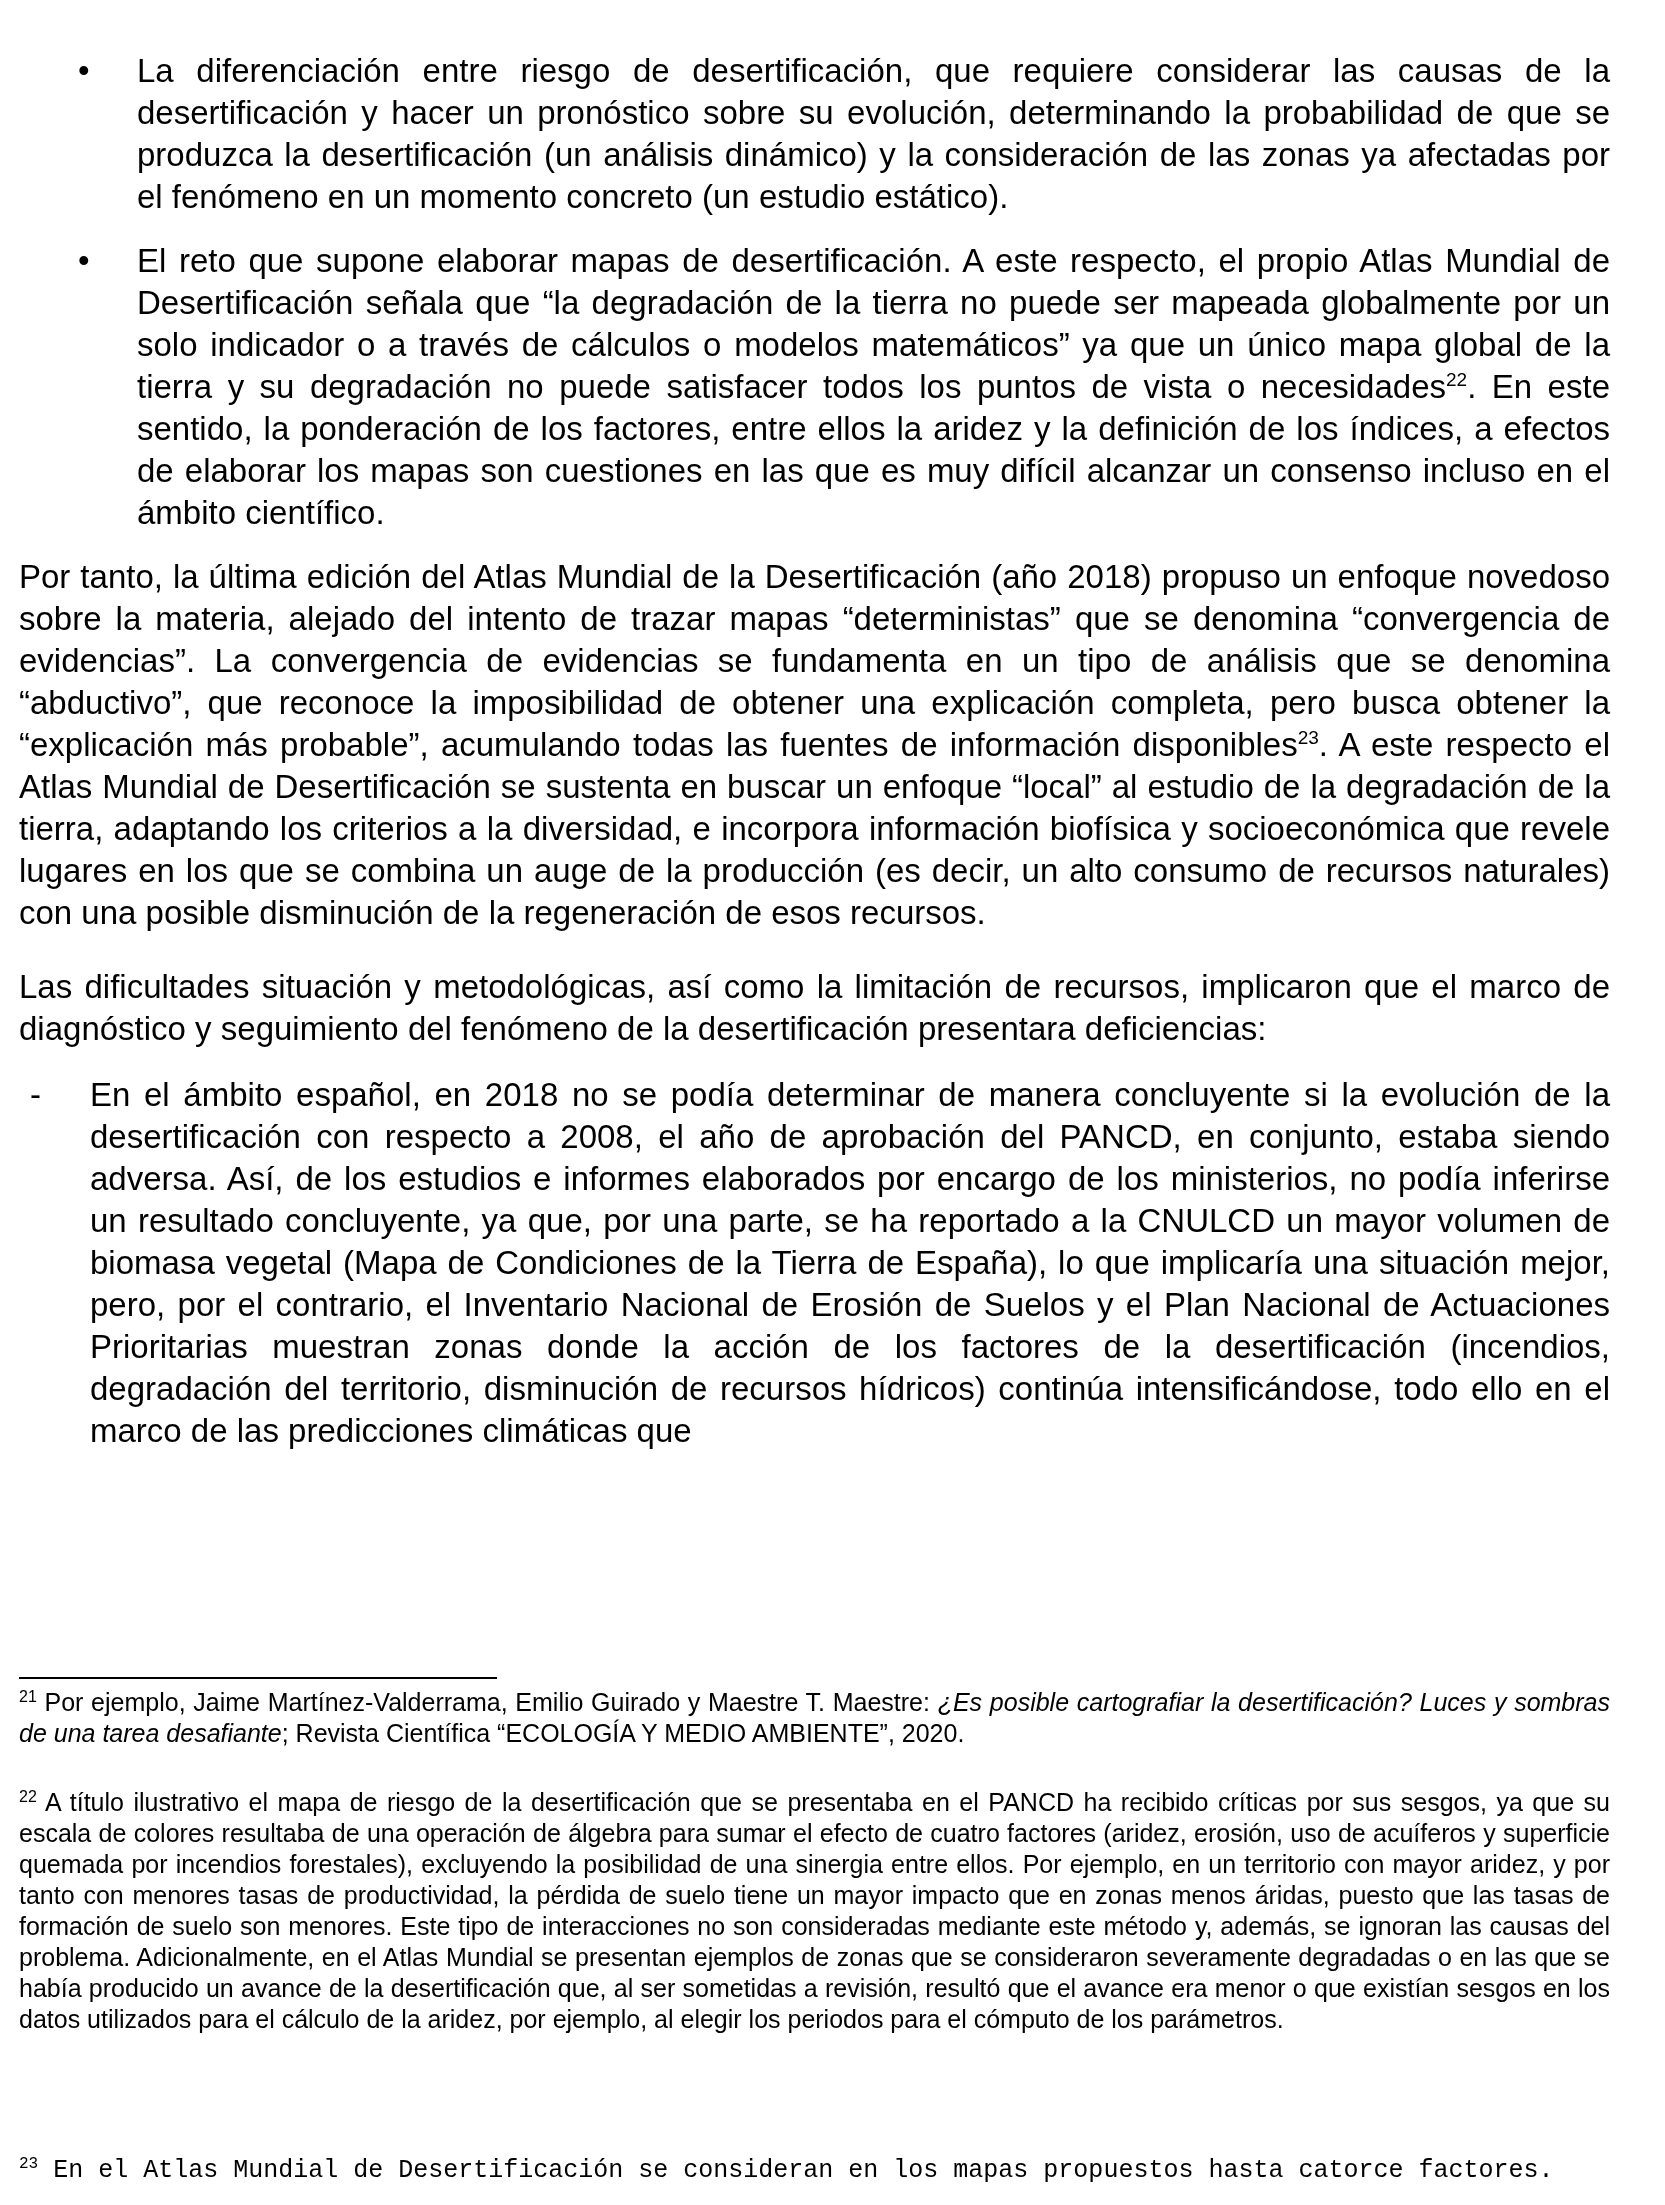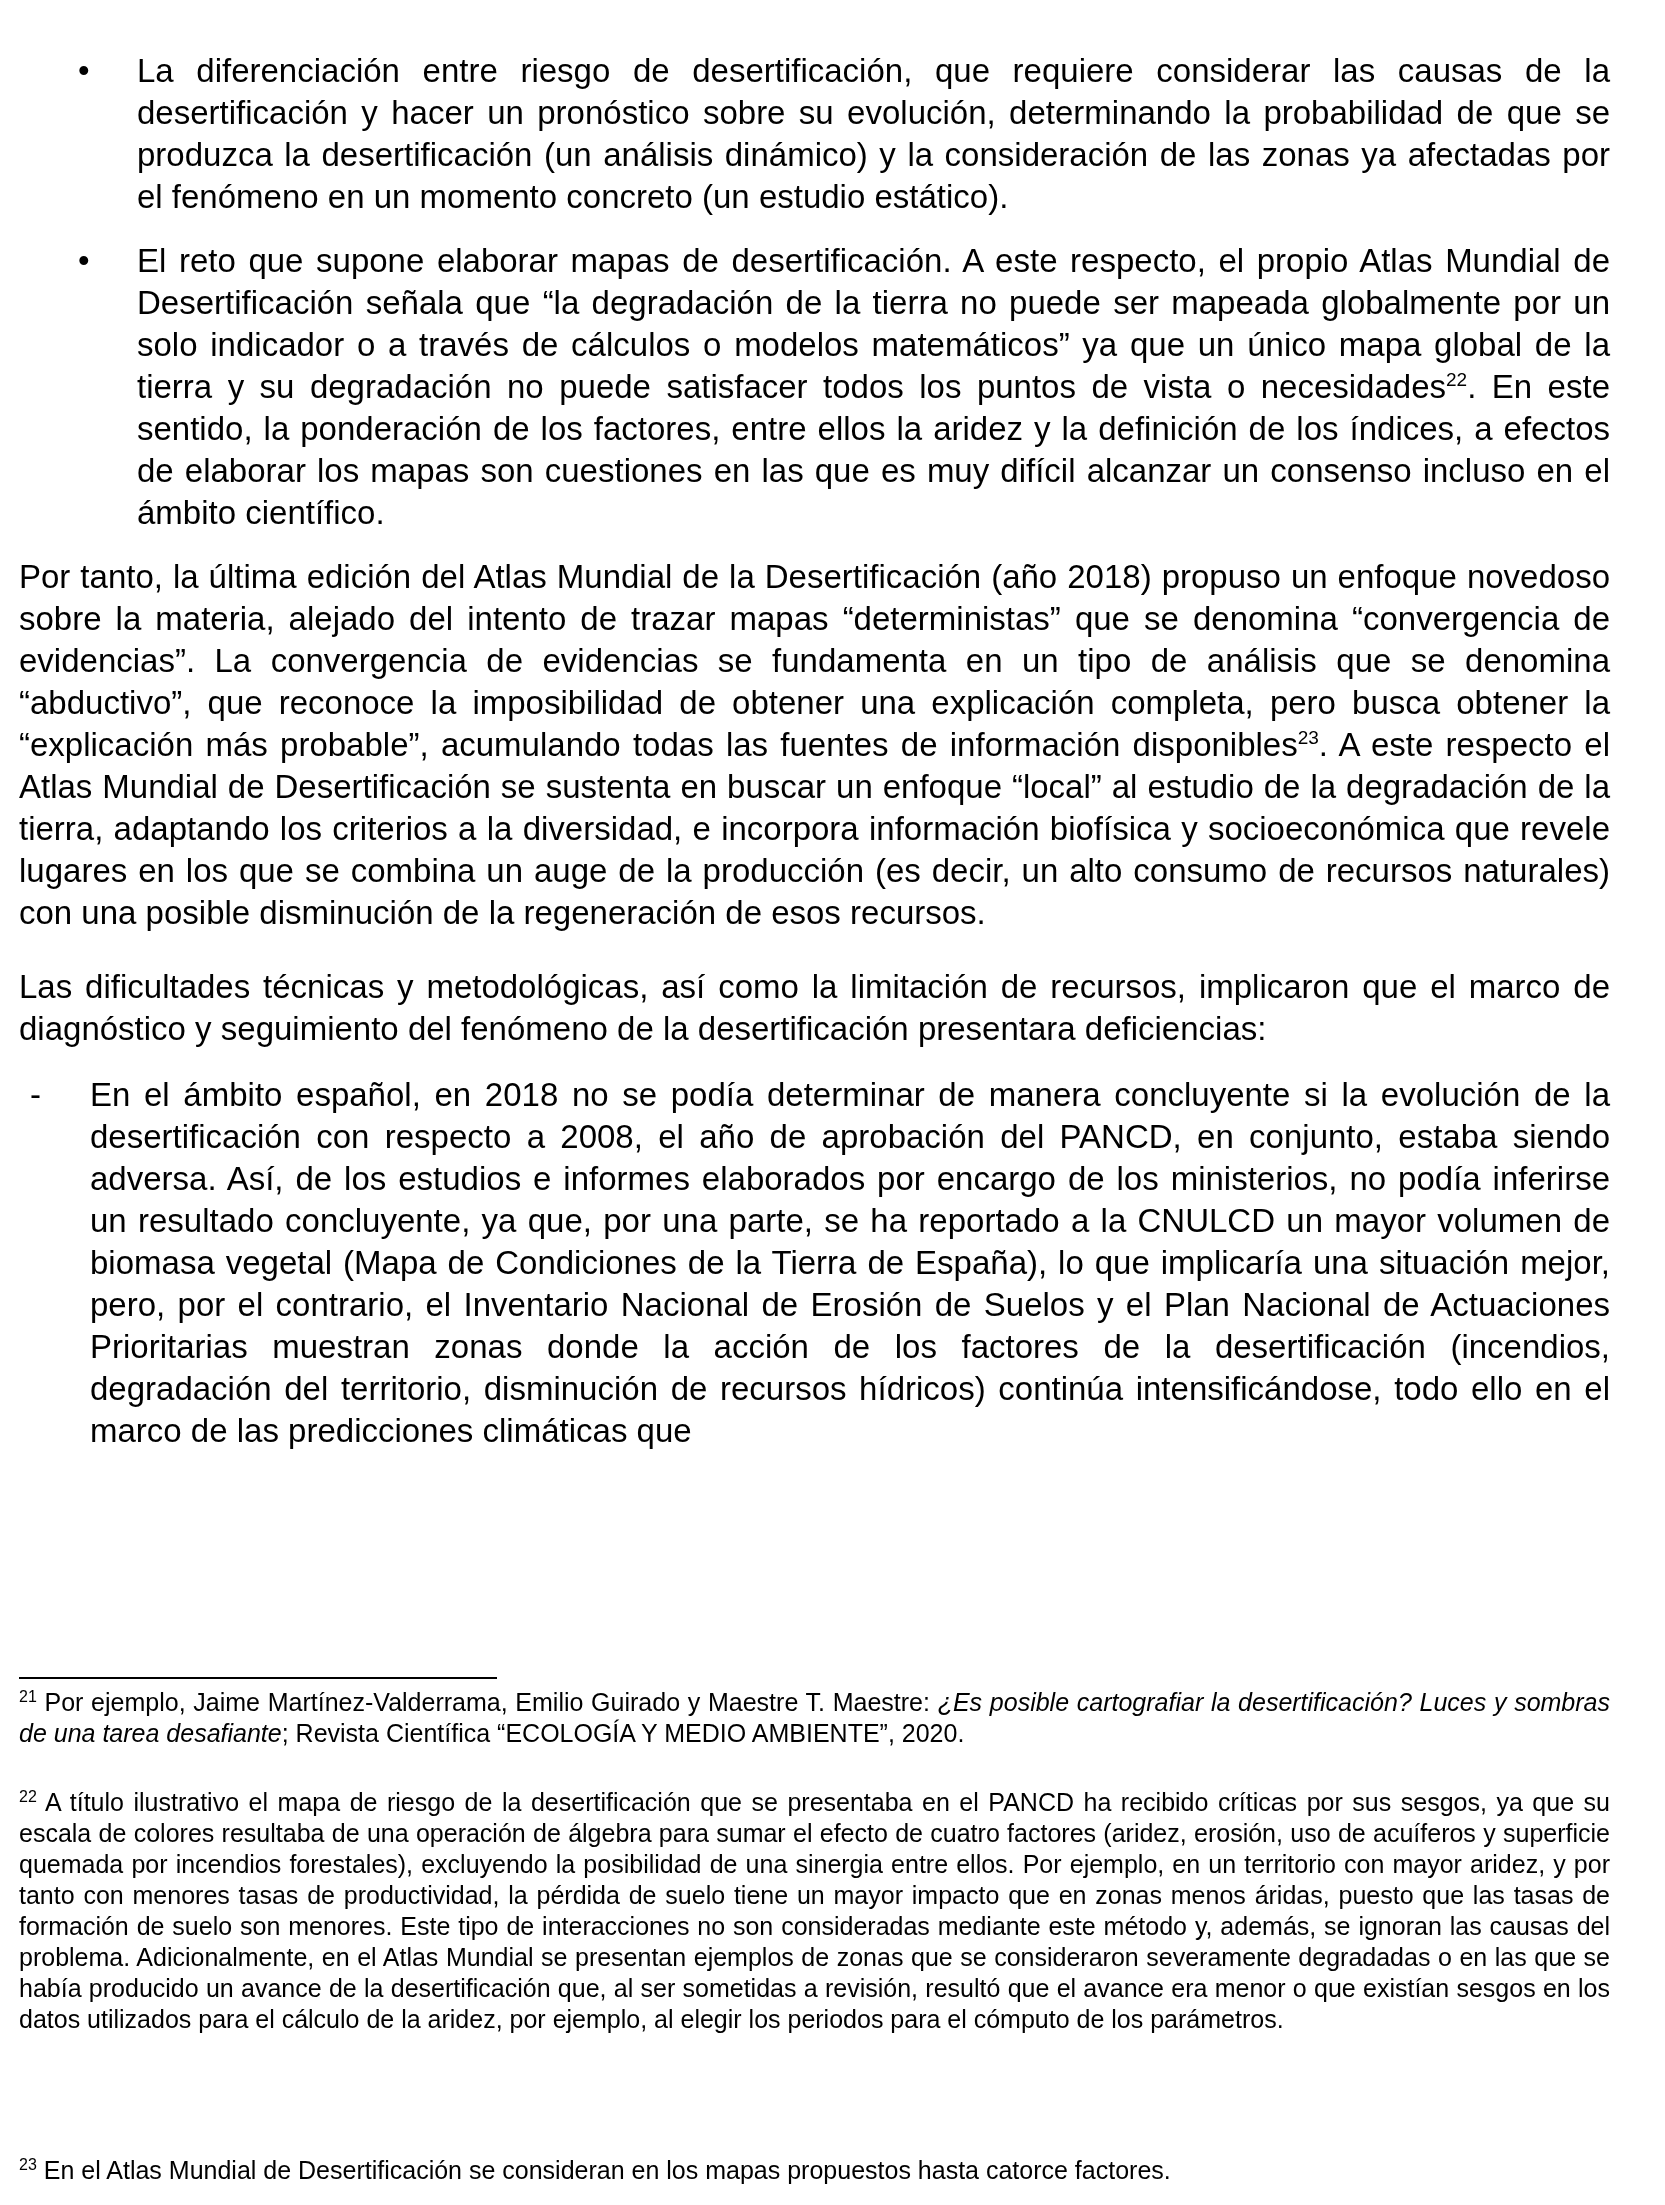--- a/index.html
+++ b/index.html
@@ -25,27 +25,27 @@
 <div class="page">
 
   <ul class="bullets">
     <li><span class="mark">•</span><span>La diferenciación entre riesgo de desertificación, que requiere considerar las causas de la desertificación y hacer un pronóstico sobre su evolución, determinando la probabilidad de que se produzca la desertificación (un análisis dinámico) y la consideración de las zonas ya afectadas por el fenómeno en un momento concreto (un estudio estático).</span></li>
     <li><span class="mark">•</span><span>El reto que supone elaborar mapas de desertificación. A este respecto, el propio Atlas Mundial de Desertificación señala que “la degradación de la tierra no puede ser mapeada globalmente por un solo indicador o a través de cálculos o modelos matemáticos” ya que un único mapa global de la tierra y su degradación no puede satisfacer todos los puntos de vista o necesidades</span><sup style="font-size:19px;line-height:0;">22</sup><span>. En este sentido, la ponderación de los factores, entre ellos la aridez y la definición de los índices, a efectos de elaborar los mapas son cuestiones en las que es muy difícil alcanzar un consenso incluso en el ámbito científico.</span></li>
   </ul>
 
   <p class="p" style="margin-top:9.6px;"><span>Por tanto, la última edición del Atlas Mundial de la Desertificación (año 2018) propuso un enfoque novedoso sobre la materia, alejado del intento de trazar mapas “deterministas” que se denomina “convergencia de evidencias”. La convergencia de evidencias se fundamenta en un tipo de análisis que se denomina “abductivo”, que reconoce la imposibilidad de obtener una explicación completa, pero busca obtener la “explicación más probable”, acumulando todas las fuentes de información disponibles</span><sup>23</sup><span>. A este respecto el Atlas Mundial de Desertificación se sustenta en buscar un enfoque “local” al estudio de la degradación de la tierra, adaptando los criterios a la diversidad, e incorpora información biofísica y socioeconómica que revele lugares en los que se combina un auge de la producción (es decir, un alto consumo de recursos naturales) con una posible disminución de la regeneración de esos recursos.</span></p>
 
   <div class="gap"></div>
-  <p class="p">Las dificultades técnicas y metodológicas, así como la limitación de recursos, implicaron que el marco de diagnóstico y seguimiento del fenómeno de la desertificación presentara deficiencias:</p>
+  <p class="p">Las dificultades situación y metodológicas, así como la limitación de recursos, implicaron que el marco de diagnóstico y seguimiento del fenómeno de la desertificación presentara deficiencias:</p>
 
   <ul class="dashes">
     <li><span class="mark">-</span><span>En el ámbito español, en 2018 no se podía determinar de manera concluyente si la evolución de la desertificación con respecto a 2008, el año de aprobación del PANCD, en conjunto, estaba siendo adversa. Así, de los estudios e informes elaborados por encargo de los ministerios, no podía inferirse un resultado concluyente, ya que, por una parte, se ha reportado a la CNULCD un mayor volumen de biomasa vegetal (Mapa de Condiciones de la Tierra de España), lo que implicaría una situación mejor, pero, por el contrario, el Inventario Nacional de Erosión de Suelos y el Plan Nacional de Actuaciones Prioritarias muestran zonas donde la acción de los factores de la desertificación (incendios, degradación del territorio, disminución de recursos hídricos) continúa intensificándose, todo ello en el marco de las predicciones climáticas que</span></li>
   </ul>
 </div>
 
 <div class="rule"></div>
 
 <p class="fn" style="top:1687px;"><sup>21</sup><span> Por ejemplo, Jaime Martínez-Valderrama, Emilio Guirado y Maestre T. Maestre: </span><i>¿Es posible cartografiar la desertificación? Luces y sombras de una tarea desafiante</i><span>; Revista Científica “ECOLOGÍA Y MEDIO AMBIENTE”, 2020.</span></p>
 
 <p class="fn" style="top:1787px;"><sup>22</sup><span> A título ilustrativo el mapa de riesgo de la desertificación que se presentaba en el PANCD ha recibido críticas por sus sesgos, ya que su escala de colores resultaba de una operación de álgebra para sumar el efecto de cuatro factores (aridez, erosión, uso de acuíferos y superficie quemada por incendios forestales), excluyendo la posibilidad de una sinergia entre ellos. Por ejemplo, en un territorio con mayor aridez, y por tanto con menores tasas de productividad, la pérdida de suelo tiene un mayor impacto que en zonas menos áridas, puesto que las tasas de formación de suelo son menores. Este tipo de interacciones no son consideradas mediante este método y, además, se ignoran las causas del problema. Adicionalmente, en el Atlas Mundial se presentan ejemplos de zonas que se consideraron severamente degradadas o en las que se había producido un avance de la desertificación que, al ser sometidas a revisión, resultó que el avance era menor o que existían sesgos en los datos utilizados para el cálculo de la aridez, por ejemplo, al elegir los periodos para el cómputo de los parámetros.</span></p>
 
-<p class="fn" style="top:2155px;"><sup>23</sup><span> En el Atlas Mundial de Desertificación se consideran en los mapas propuestos hasta catorce factores.</span></p>
+<p class="fn" style="top:2155px;font-family:Liberation Mono, monospace;"><sup>23</sup><span> En el Atlas Mundial de Desertificación se consideran en los mapas propuestos hasta catorce factores.</span></p>
 
 
 </body></html>

